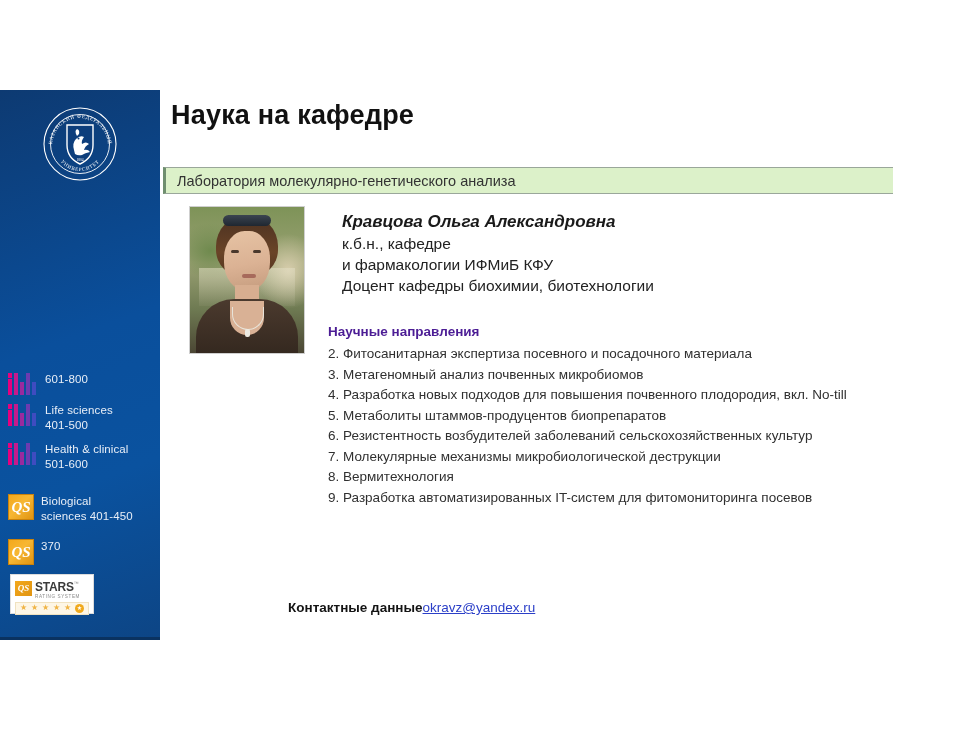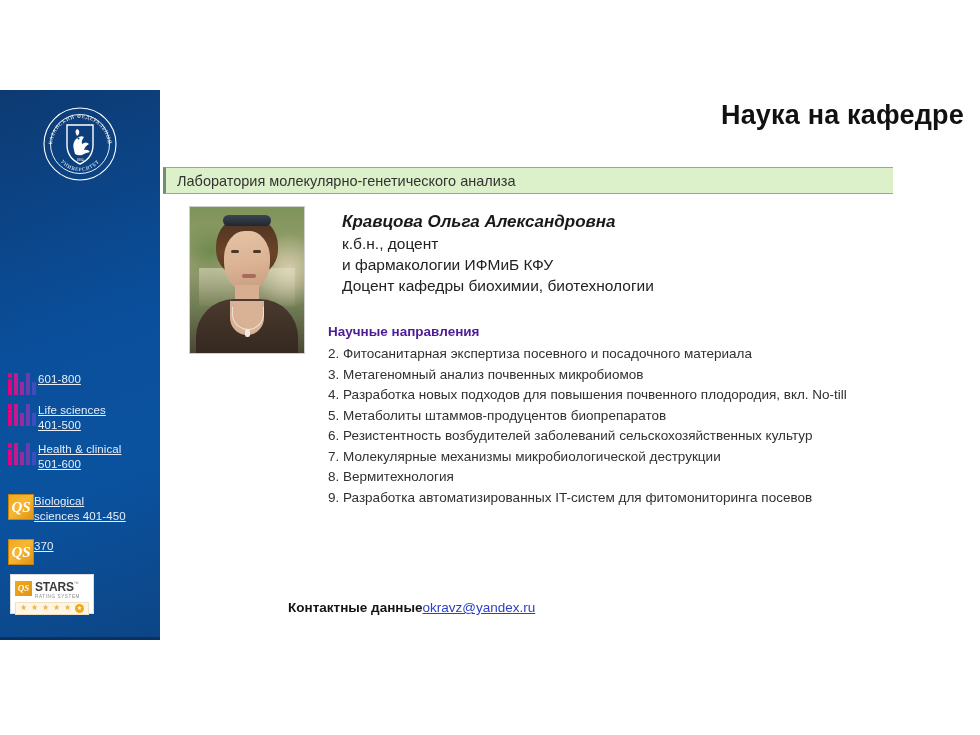--- a/index.html
+++ b/index.html
@@ -58,23 +58,23 @@
     position: absolute;
     left: 8px;
     display: flex;
     align-items: flex-start;
     width: 152px;
   }
   .rank-label {
     color: #e8eef7;
     font-size: 11.5px;
     line-height: 15px;
+    margin-left: 7px;
     white-space: pre-line;
     letter-spacing: 0.1px;
-    text-decoration: underline;
   }
 
   
   .the-logo {
     width: 30px;
     height: 22px;
     flex: 0 0 30px;
     position: relative;
     overflow: hidden;
     margin-top: 1px;
@@ -174,24 +174,24 @@
     background: #f0a91c;
     color: #fff;
     font-size: 6px;
     line-height: 9px;
     text-align: center;
   }
 
   
   #slide-title {
     position: absolute;
-    left: 164px;
+    left: 171px;
     top: 100px;
     width: 800px;
-    text-align: right;
+    text-align: left;
     font-size: 27px;
     font-weight: bold;
     color: #111111;
     letter-spacing: 0.2px;
   }
 
   
   #lab-banner {
     position: absolute;
     left: 163px;
@@ -513,21 +513,21 @@
     <div id="p-mouth"></div>
     <div id="p-neck"></div>
     <div id="p-body"></div>
     <div id="p-chest"></div>
     <div id="p-necklace"></div>
     <div id="p-pendant"></div>
   </div>
 
   <div id="person-block">
     <div id="person-name">Кравцова Ольга Александровна</div>
-    <div class="person-line">к.б.н., доцент</div>
+    <div class="person-line">к.б.н., кафедре</div>
     <div class="person-line">и фармакологии ИФМиБ КФУ</div>
     <div class="person-line">Доцент кафедры биохимии, биотехнологии</div>
   </div>
 
   <div id="research">
     <div id="research-heading">Научные направления</div>
     <div class="research-item">2. Фитосанитарная экспертиза посевного и посадочного материала</div>
     <div class="research-item">3. Метагеномный анализ почвенных микробиомов</div>
     <div class="research-item">4. Разработка новых подходов для повышения почвенного плодородия, вкл. No-till</div>
     <div class="research-item">5. Метаболиты штаммов-продуцентов биопрепаратов</div>

